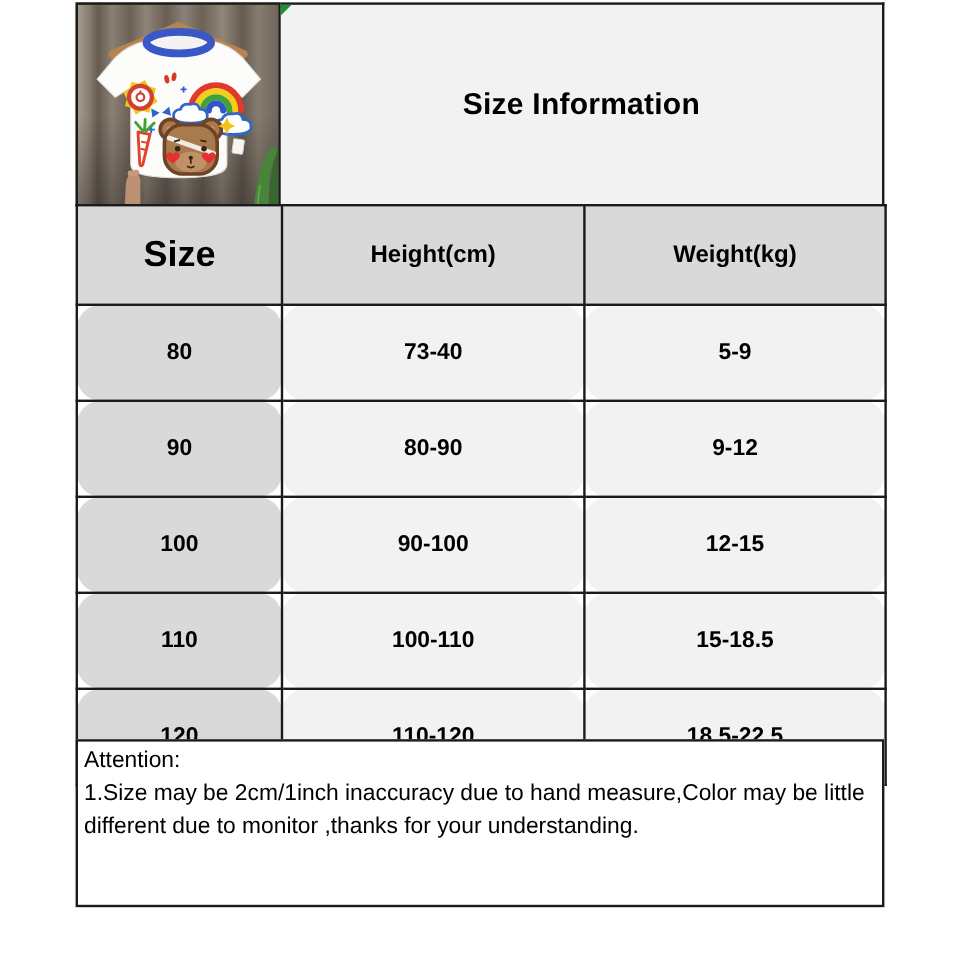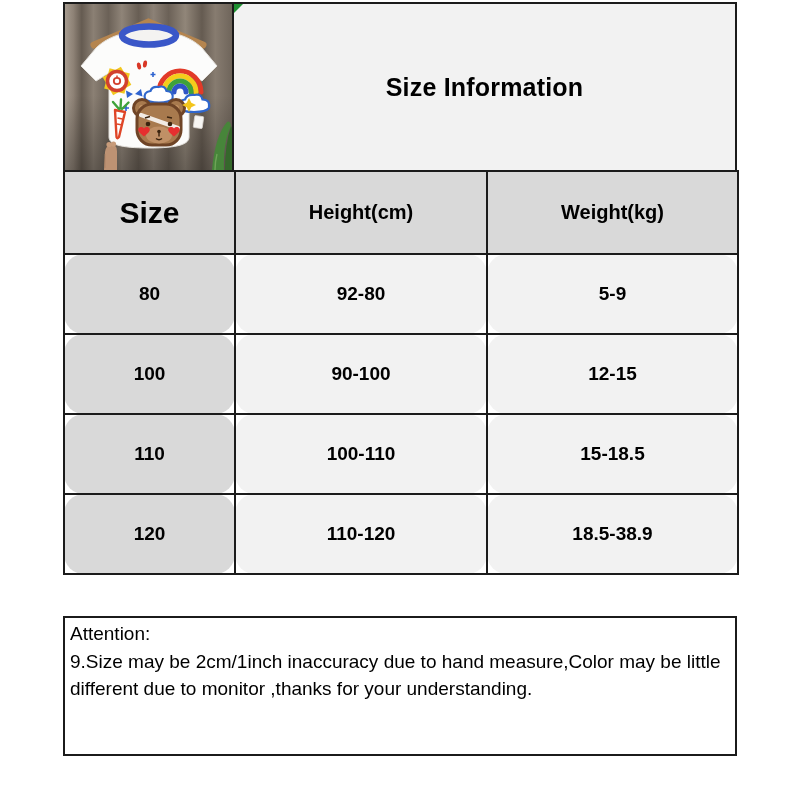--- a/index.html
+++ b/index.html
@@ -170,39 +170,44 @@
     <thead>
       <tr>
         <th class="c-size">Size</th>
         <th>Height(cm)</th>
         <th>Weight(kg)</th>
       </tr>
     </thead>
     <tbody>
       <tr>
         <td class="size-col">80</td>
-        <td>92-80</td>
+        <td>73-40</td>
         <td>5-9</td>
+      </tr>
+      <tr>
+        <td class="size-col">90</td>
+        <td>80-90</td>
+        <td>9-12</td>
       </tr>
       <tr>
         <td class="size-col">100</td>
         <td>90-100</td>
         <td>12-15</td>
       </tr>
       <tr>
         <td class="size-col">110</td>
         <td>100-110</td>
         <td>15-18.5</td>
       </tr>
       <tr>
         <td class="size-col">120</td>
         <td>110-120</td>
-        <td>18.5-38.9</td>
+        <td>18.5-22.5</td>
       </tr>
     </tbody>
   </table>
 
   <div class="attention">
     <div>Attention:</div>
-    <div>9.Size may be 2cm/1inch inaccuracy due to hand measure,Color may be little different due to monitor ,thanks for your understanding.</div>
+    <div>1.Size may be 2cm/1inch inaccuracy due to hand measure,Color may be little different due to monitor ,thanks for your understanding.</div>
   </div>
 
 </div>
 
 </body></html>

